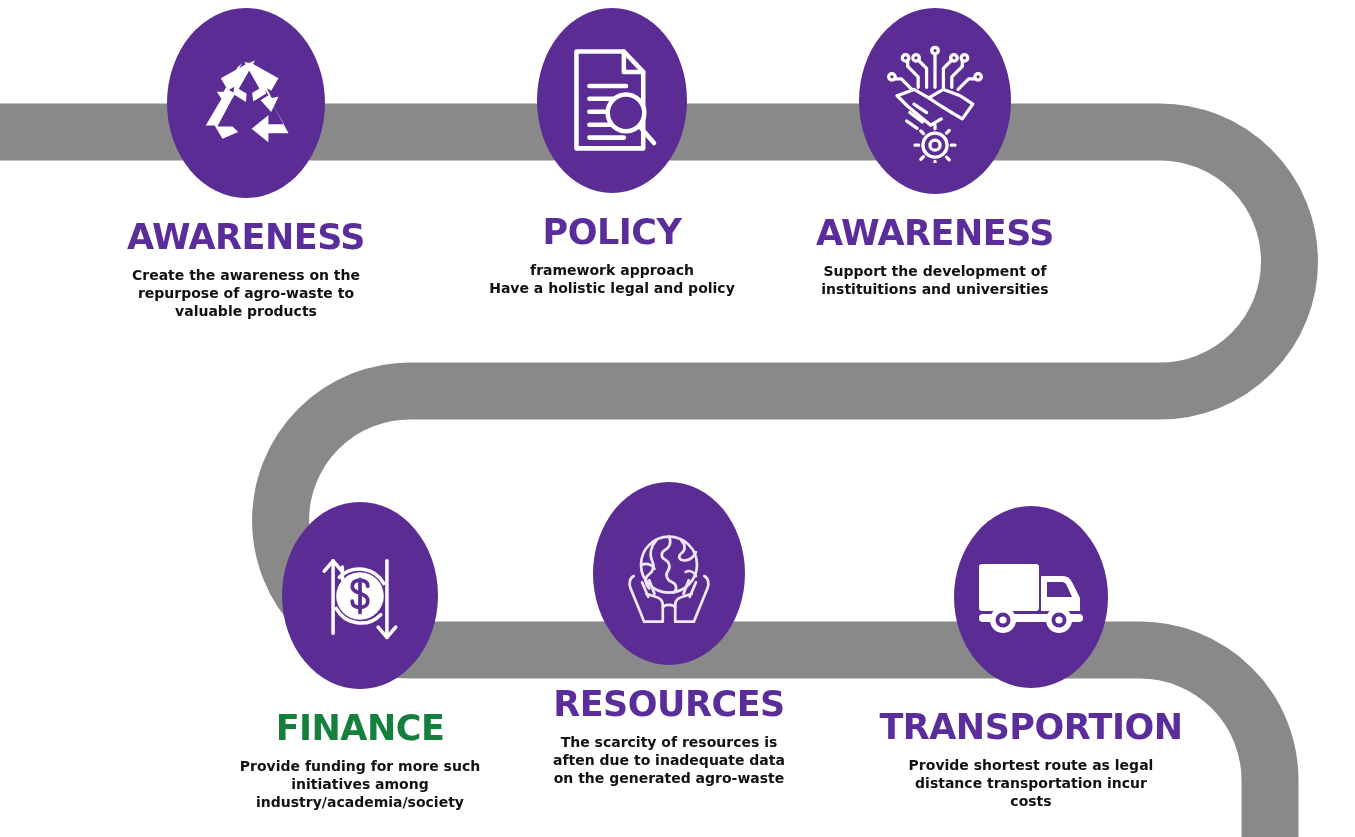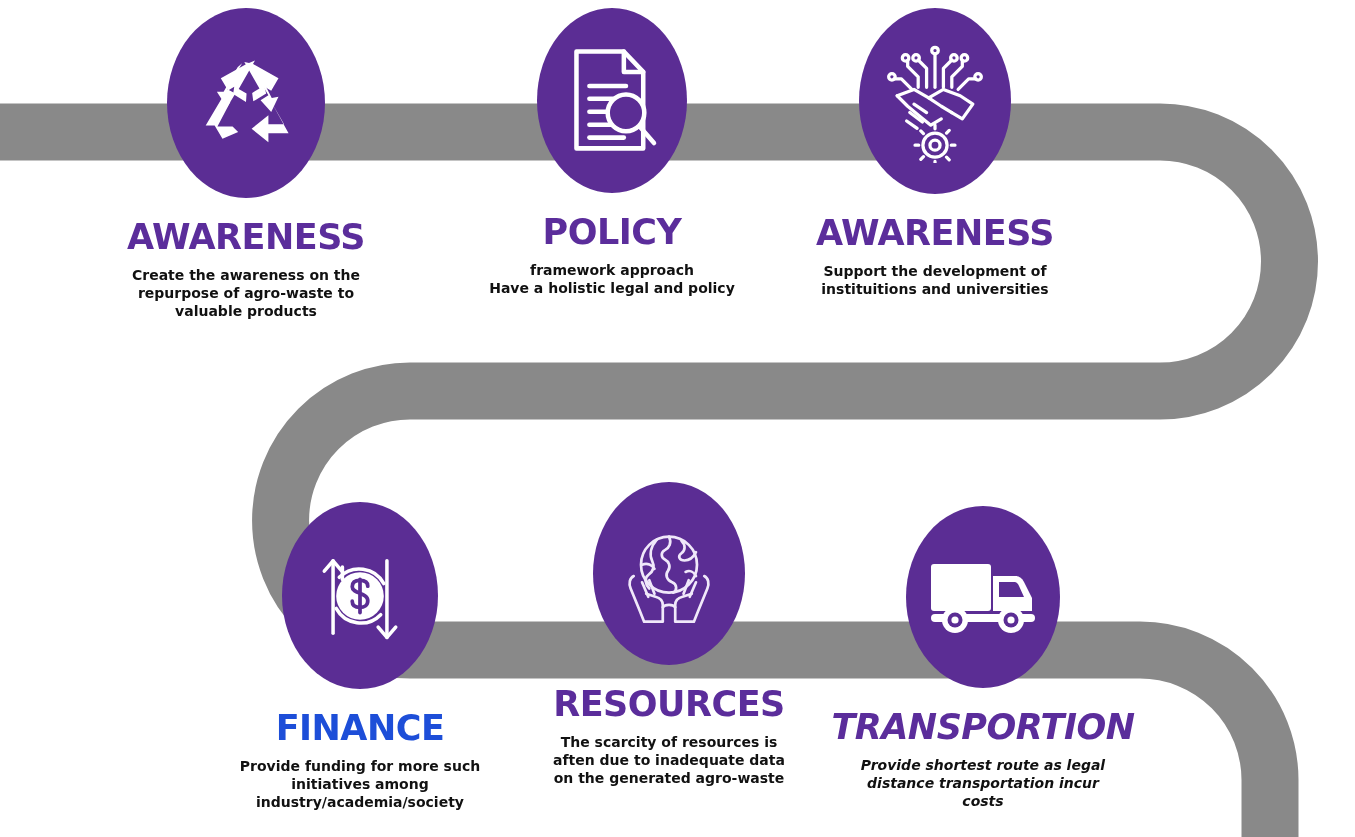--- a/index.html
+++ b/index.html
@@ -60,21 +60,21 @@
     line-height:1.30;
     margin-top:11px;
   }
   
   #node-awareness   { left:98px;  top:8px;  width:296px; }
   #node-policy      { left:462px; top:8px;  width:300px; }
   #node-technology  { left:782px; top:8px;  width:306px; }
   
   #node-finance     { left:212px; top:502px; width:296px; }
   #node-resources   { left:522px; top:482px; width:294px; }
-  #node-transportion{ left:828px; top:506px; width:310px;font-style:italic; }
+  #node-transportion{ left:876px; top:506px; width:310px; }
 
   #node-awareness   .bubble { width:158px; height:190px; }
   #node-policy      .bubble { width:150px; height:185px; }
   #node-technology  .bubble { width:152px; height:186px; }
   #node-finance     .bubble { width:156px; height:187px; }
   #node-resources   .bubble { width:152px; height:183px; }
   #node-transportion.node   { }
   #node-transportion .bubble{ width:154px; height:182px; }
 </style>
 </head>
@@ -217,21 +217,21 @@
           <path d="M24 92 V22"></path>
           <path d="M15.5 32 L24 22 L32.5 32"></path>
           <path d="M33 40 V28"></path>
 
           <path d="M76 22 V96"></path>
           <path d="M67.5 86 L76 96 L84.5 86"></path>
           <path d="M67 48 V60"></path>
         </g>
       </svg>
     </div>
-    <div class="node-title" style="color: #1d4ed8;">FINANCE</div>
+    <div class="node-title" style="color: #15803d;">FINANCE</div>
     <div class="node-desc" style="color: rgb(17, 17, 17);">
       <div>Provide funding for more such</div>
       <div>initiatives among</div>
       <div>industry/academia/society</div>
     </div>
   </div>
 
   <div class="node" id="node-resources">
     <div class="bubble" style="background: rgb(91, 45, 148);">
       <svg width="104" height="112" viewBox="0 0 100 108">

